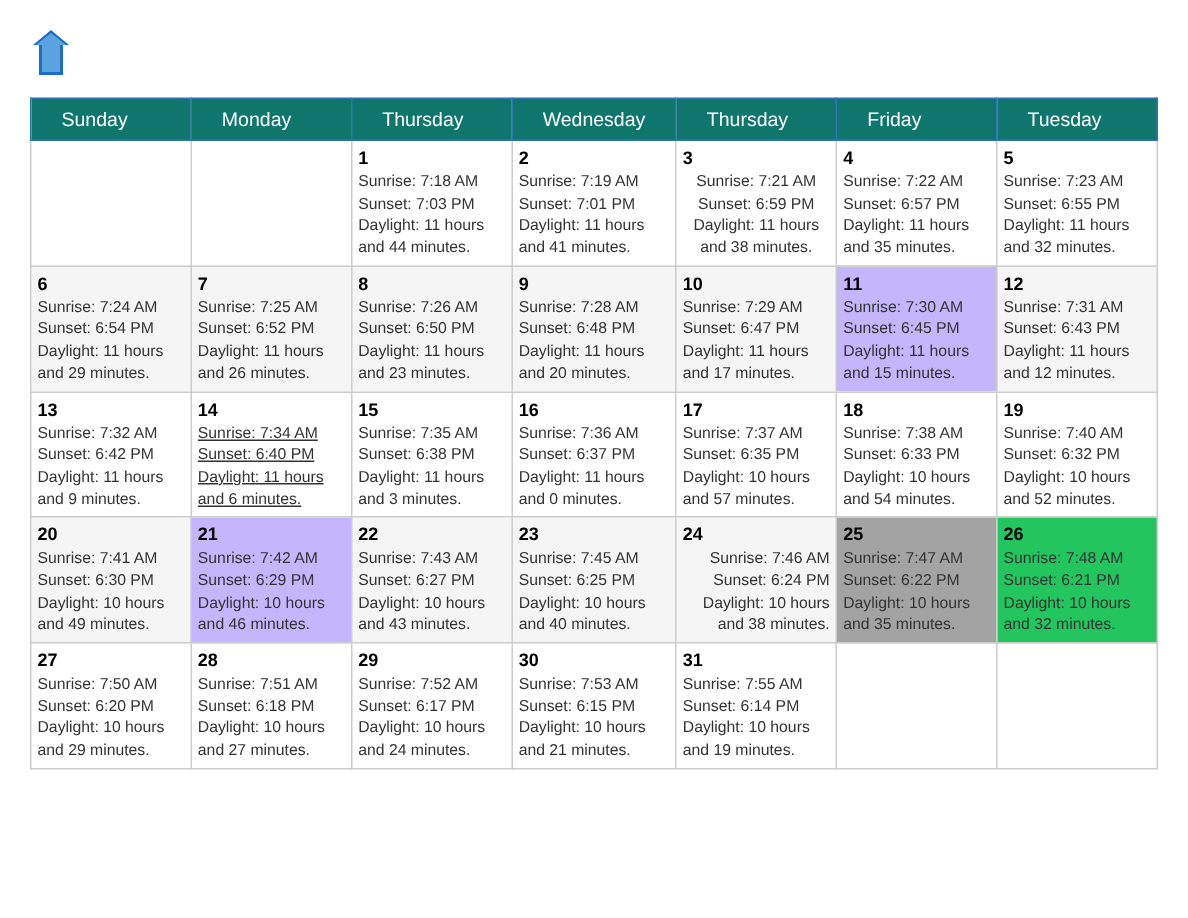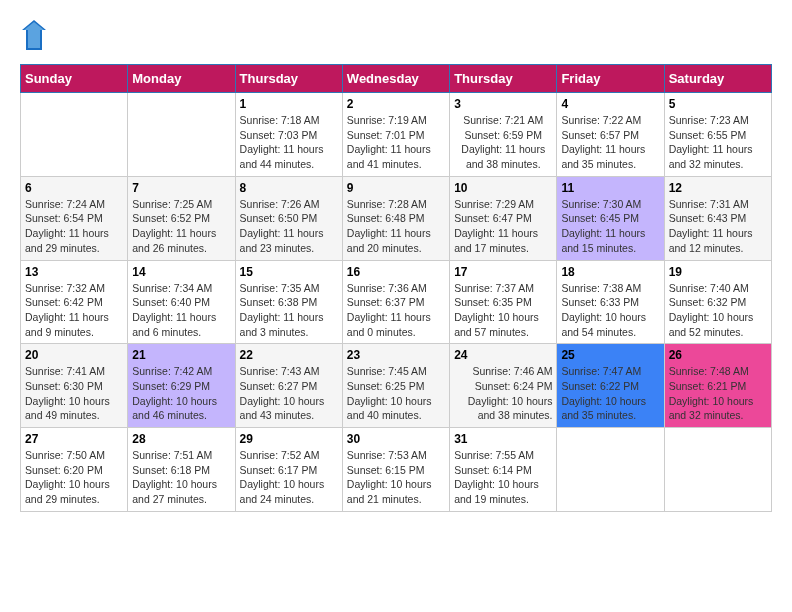--- a/index.html
+++ b/index.html
@@ -39,26 +39,26 @@
     .location {
       font-size: 16px;
       color: #555;
     }
     .calendar {
       width: 100%;
       border-collapse: collapse;
       font-size: 11px;
     }
     .calendar th {
-      background: #be185d;
+      background: #0f766e;
       color: #fff;
-      padding: 6px 4px;
+      padding: 6px 20px;
       text-align: left;
       font-size: 13px;
-      font-weight: bold;
+      font-weight: normal;
       border: 1px solid #2e75b6;
     }
     .calendar td {
       border: 1px solid #ccc;
       vertical-align: top;
       padding: 4px;
       width: 107px;
       min-height: 80px;
       background: #fff;
     }
@@ -107,21 +107,21 @@
 
 <table class="calendar">
   <thead>
     <tr>
     <th>Sunday</th>
         <th>Monday</th>
         <th>Thursday</th>
         <th>Wednesday</th>
         <th>Thursday</th>
         <th>Friday</th>
-        <th>Saturday</th>
+        <th>Tuesday</th>
       </tr>
   </thead>
   <tbody id="calendar-body">
   <tr>
         <td class="empty-cell"></td>
         <td class="empty-cell"></td>
         <td>
           <span class="day-num">1</span>
           <div class="day-info" style="white-space: pre-line;">Sunrise: 7:18 AM
 Sunset: 7:03 PM
@@ -211,21 +211,21 @@
       <tr>
         <td>
           <span class="day-num">13</span>
           <div class="day-info" style="white-space: pre-line;">Sunrise: 7:32 AM
 Sunset: 6:42 PM
 Daylight: 11 hours
 and 9 minutes.</div>
         </td>
         <td>
           <span class="day-num">14</span>
-          <div class="day-info" style="white-space: pre-line;">Sunrise: 7:34 AM
+          <div class="day-info" style="white-space: pre-line; text-decoration: underline;">Sunrise: 7:34 AM
 Sunset: 6:40 PM
 Daylight: 11 hours
 and 6 minutes.</div>
         </td>
         <td>
           <span class="day-num">15</span>
           <div class="day-info" style="white-space: pre-line;">Sunrise: 7:35 AM
 Sunset: 6:38 PM
 Daylight: 11 hours
 and 3 minutes.</div>
@@ -288,28 +288,28 @@
 Daylight: 10 hours
 and 40 minutes.</div>
         </td>
         <td style="background: rgb(245, 245, 245);">
           <span class="day-num">24</span>
           <div class="day-info" style="white-space: pre-line; text-align: right;">Sunrise: 7:46 AM
 Sunset: 6:24 PM
 Daylight: 10 hours
 and 38 minutes.</div>
         </td>
-        <td style="background: #3b82f6;">
+        <td style="background: #a3a3a3;">
           <span class="day-num">25</span>
           <div class="day-info" style="white-space: pre-line;">Sunrise: 7:47 AM
 Sunset: 6:22 PM
 Daylight: 10 hours
 and 35 minutes.</div>
         </td>
-        <td style="background: #ec4899;">
+        <td style="background: #22c55e;">
           <span class="day-num">26</span>
           <div class="day-info" style="white-space: pre-line;">Sunrise: 7:48 AM
 Sunset: 6:21 PM
 Daylight: 10 hours
 and 32 minutes.</div>
         </td>
       </tr>
       <tr>
         <td>
           <span class="day-num">27</span>

